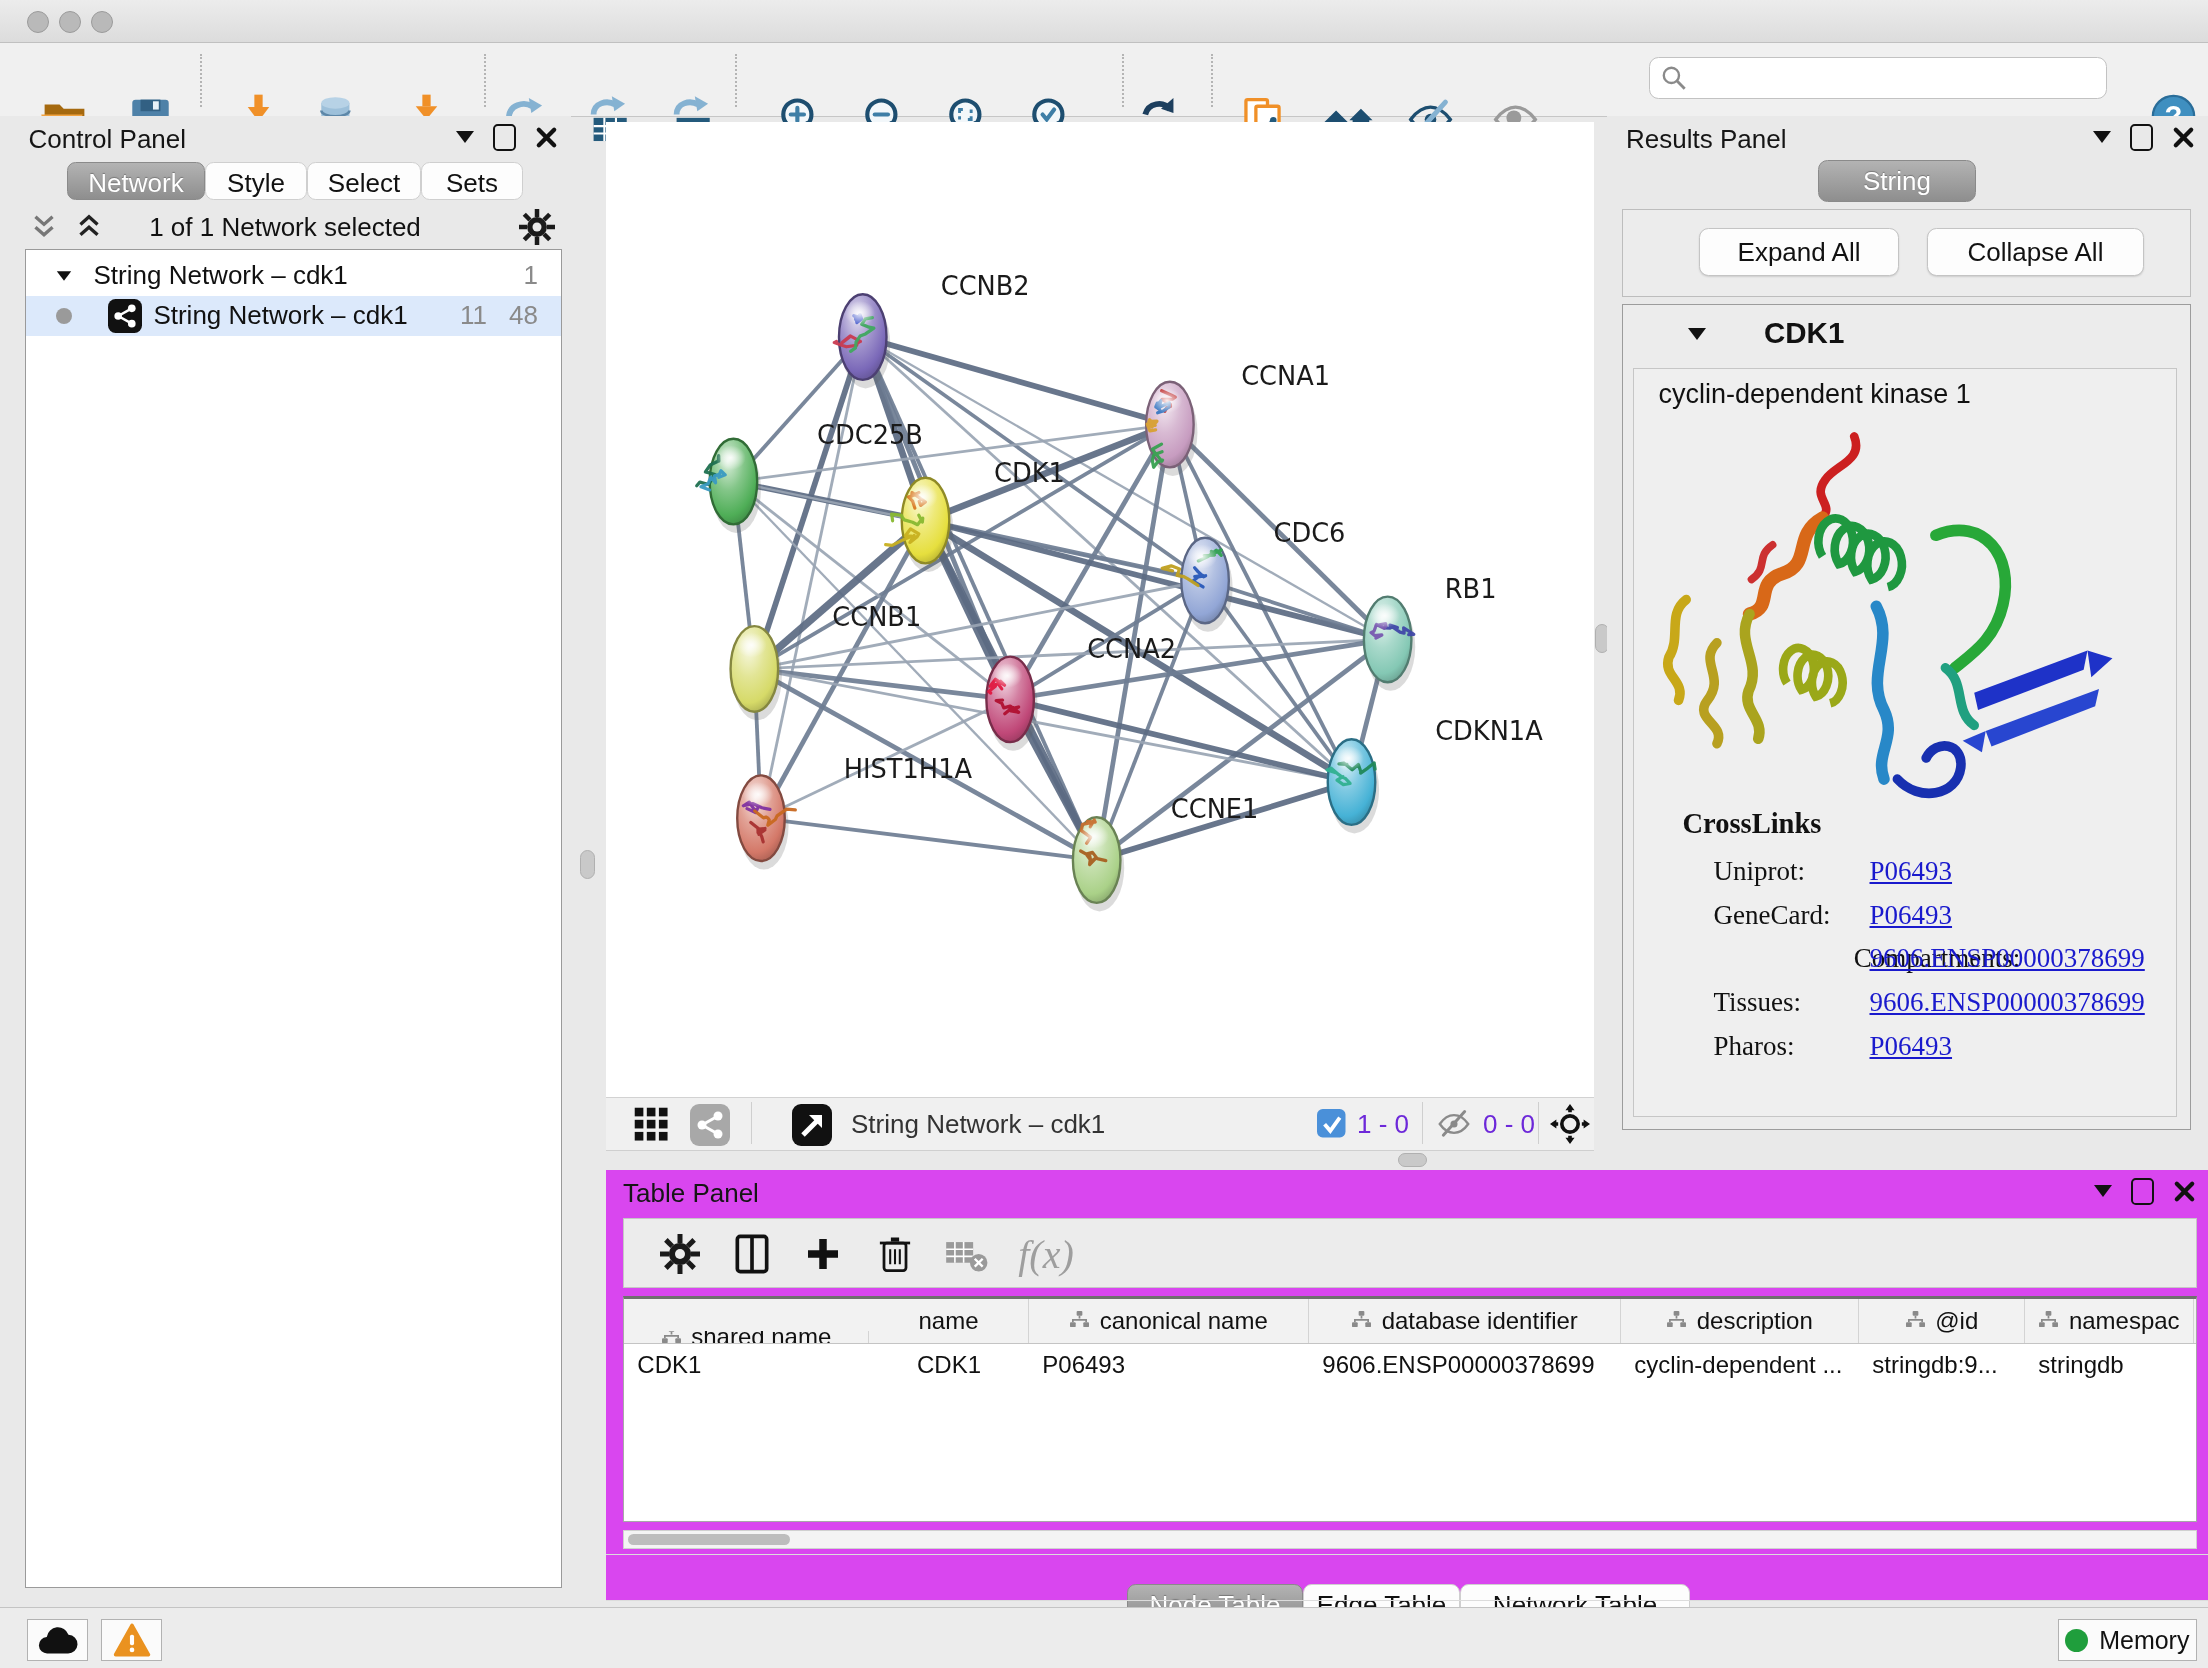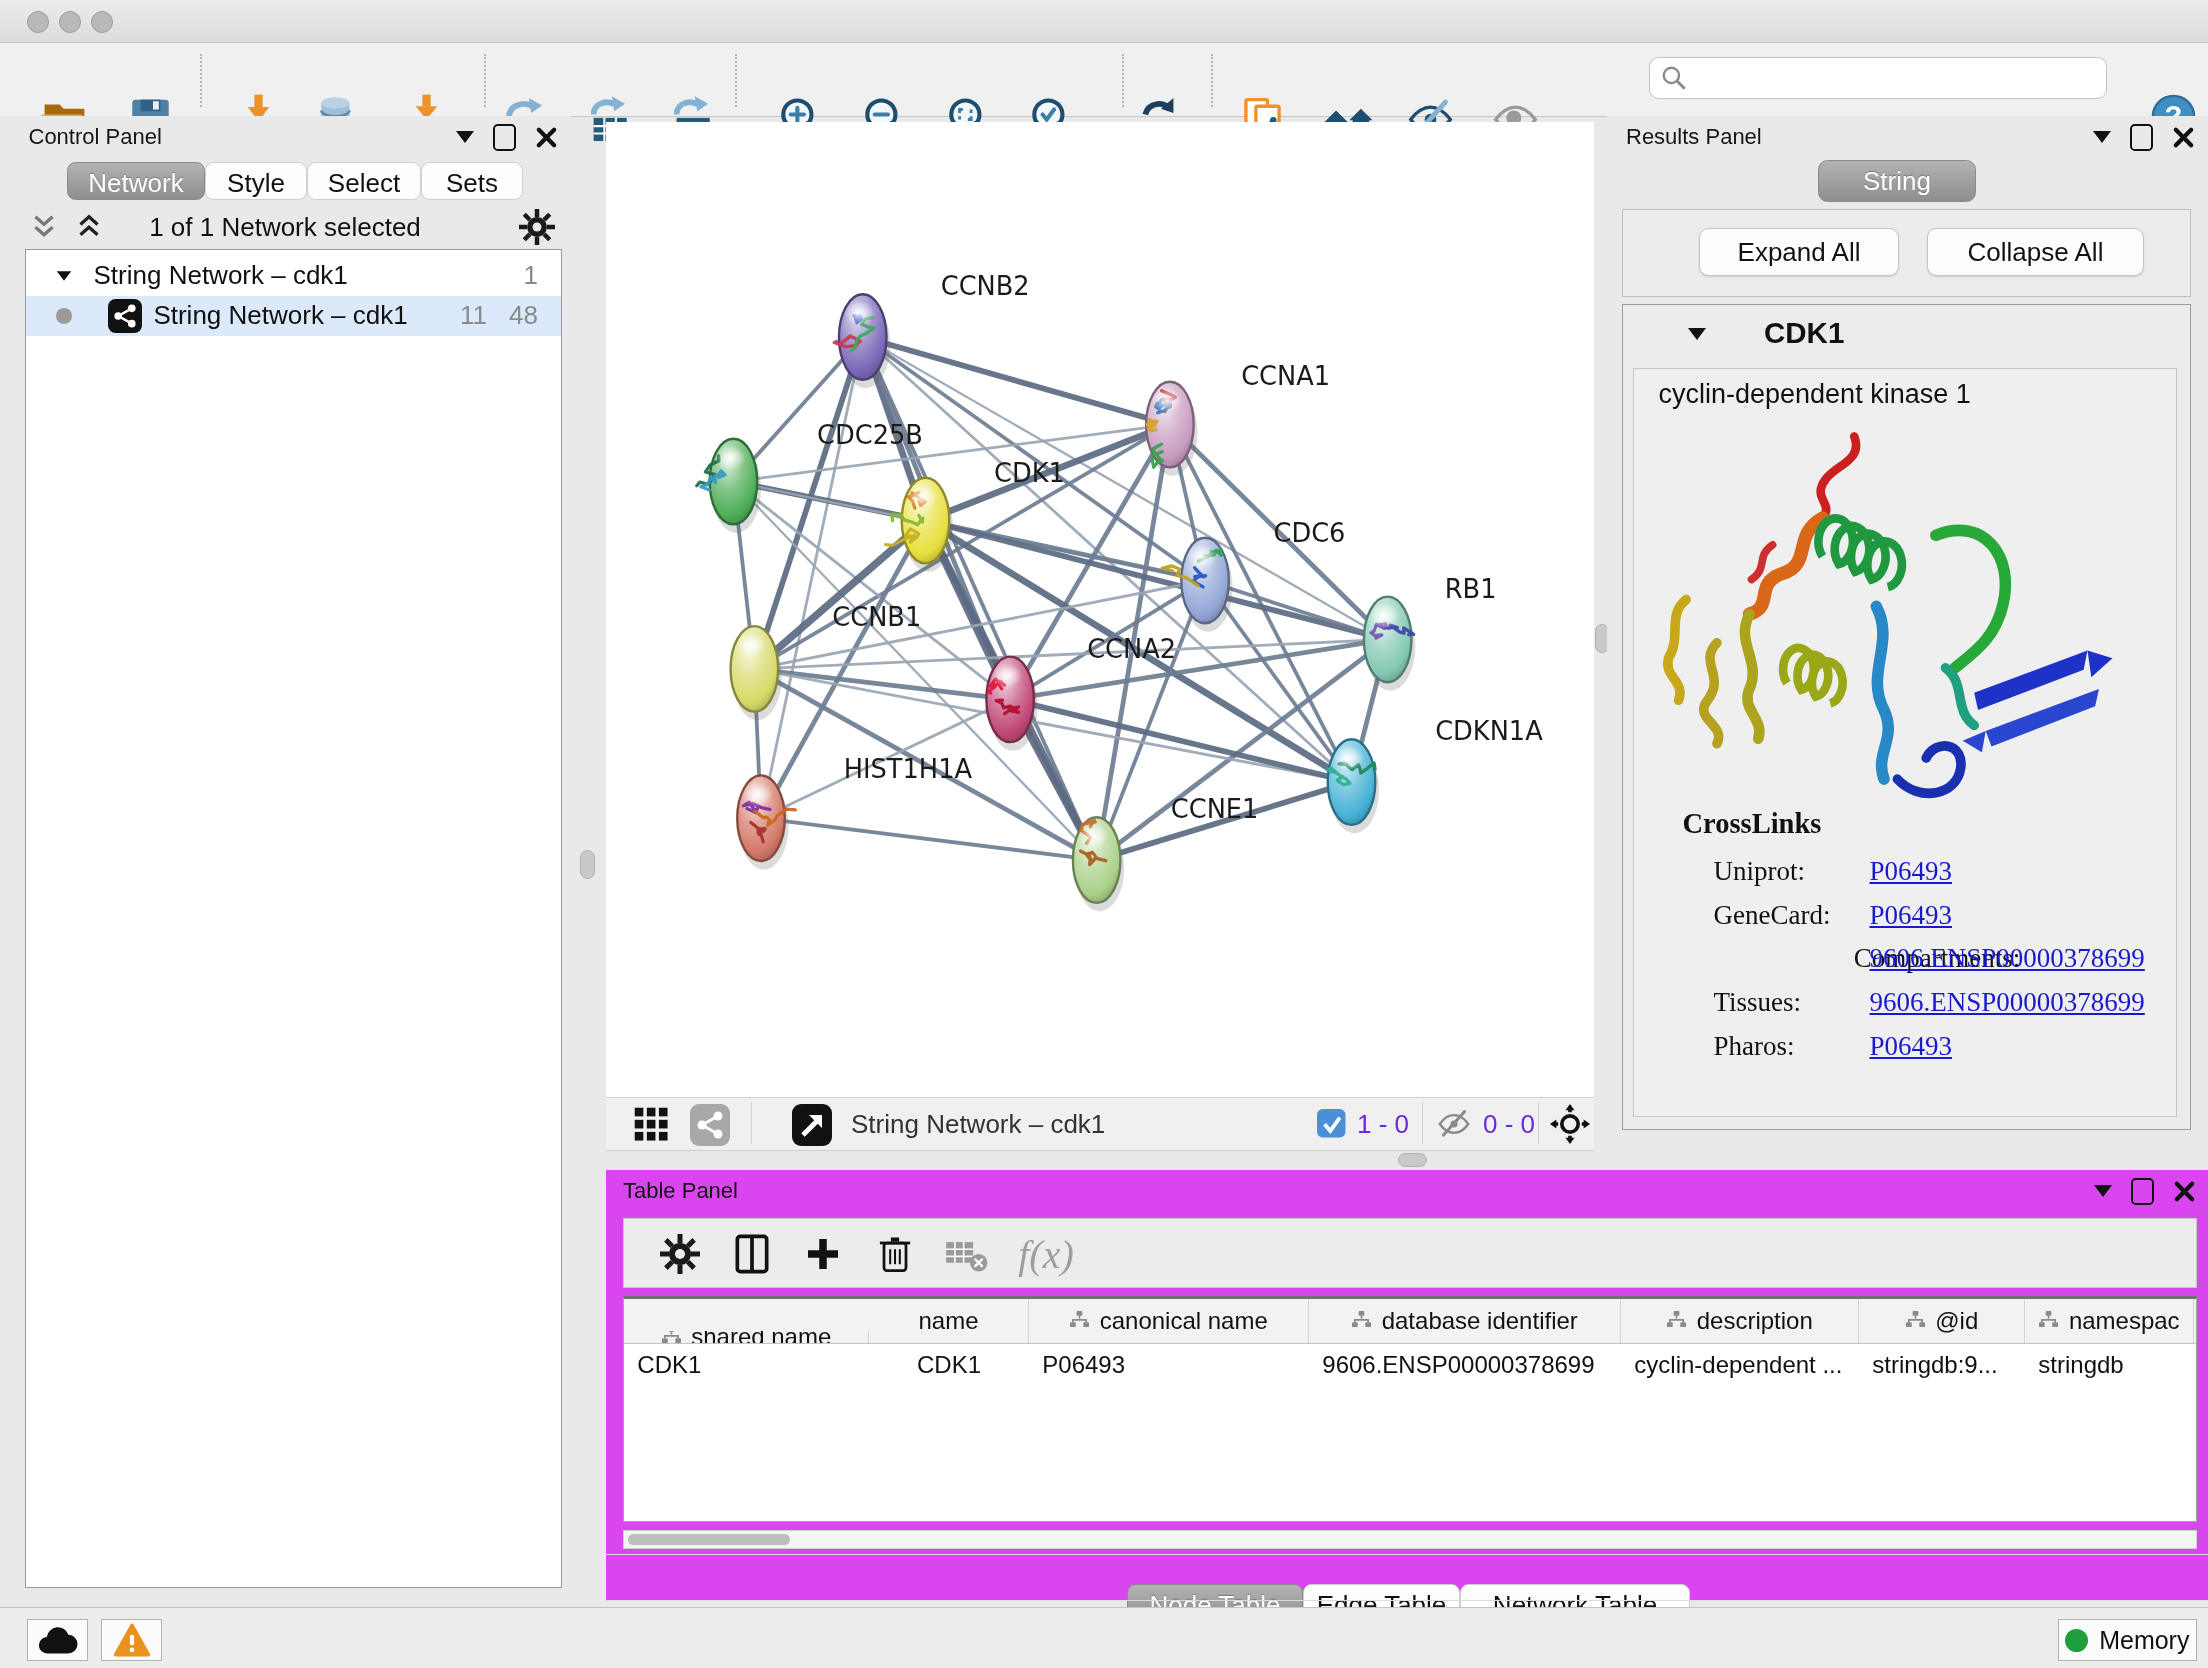--- a/index.html
+++ b/index.html
@@ -13,21 +13,21 @@
           background:#b9b9b9;border:1px solid #9b9b9b;}
   .wtitle{position:absolute;top:6.7px;left:0;width:100%;text-align:center;font-size:27.6px;color:#4f4f4f;}
   
   .toolbar{left:0;top:43px;width:2208px;height:73px;background:#f0f0f0;border-bottom:1.9px solid #c6c6c6;}
   .tbtn{position:absolute;top:49px;width:55px;height:55px;display:flex;align-items:center;justify-content:center;}
   .tsep{position:absolute;top:11.4px;height:53px;border-left:2.9px dotted #b4b4b4;}
   .searchbox{position:absolute;left:1649px;top:14.3px;width:458px;height:42px;background:#fff;
              border:1.9px solid #c2c2c2;border-radius:9.5px;display:flex;align-items:center;padding-left:9.5px;box-sizing:border-box;}
   .searchbox input{border:none;outline:none;font-size:23px;width:380px;background:transparent;}
   
-  .ptitle{font-size:22px;color:#151515;}
+  .ptitle{font-size:26px;color:#151515;}
   .winctrl{position:absolute;right:13.3px;top:7.6px;display:flex;align-items:center;gap:19px;}
   .tri-dn{width:0;height:0;border-left:9.5px solid transparent;border-right:9.5px solid transparent;border-top:12.4px solid #111;}
   .floatbox{width:19px;height:23px;border:2.9px solid #111;border-radius:4.8px;}
   
   .control-panel{left:0;top:116px;width:571px;height:1484px;background:#e9e9e9;}
   .tab{display:inline-block;box-sizing:border-box;text-align:center;font-size:26px;
        background:#fdfdfd;border:1px solid #cfcfcf;border-radius:8.6px;color:#111;
        padding-top:4.8px;height:38px;vertical-align:bottom;}
   .tab.active{background:linear-gradient(#b3b3b3,#8e8e8e);color:#fff;border-color:#8a8a8a;
               text-shadow:0 -1px 1px #777;}

